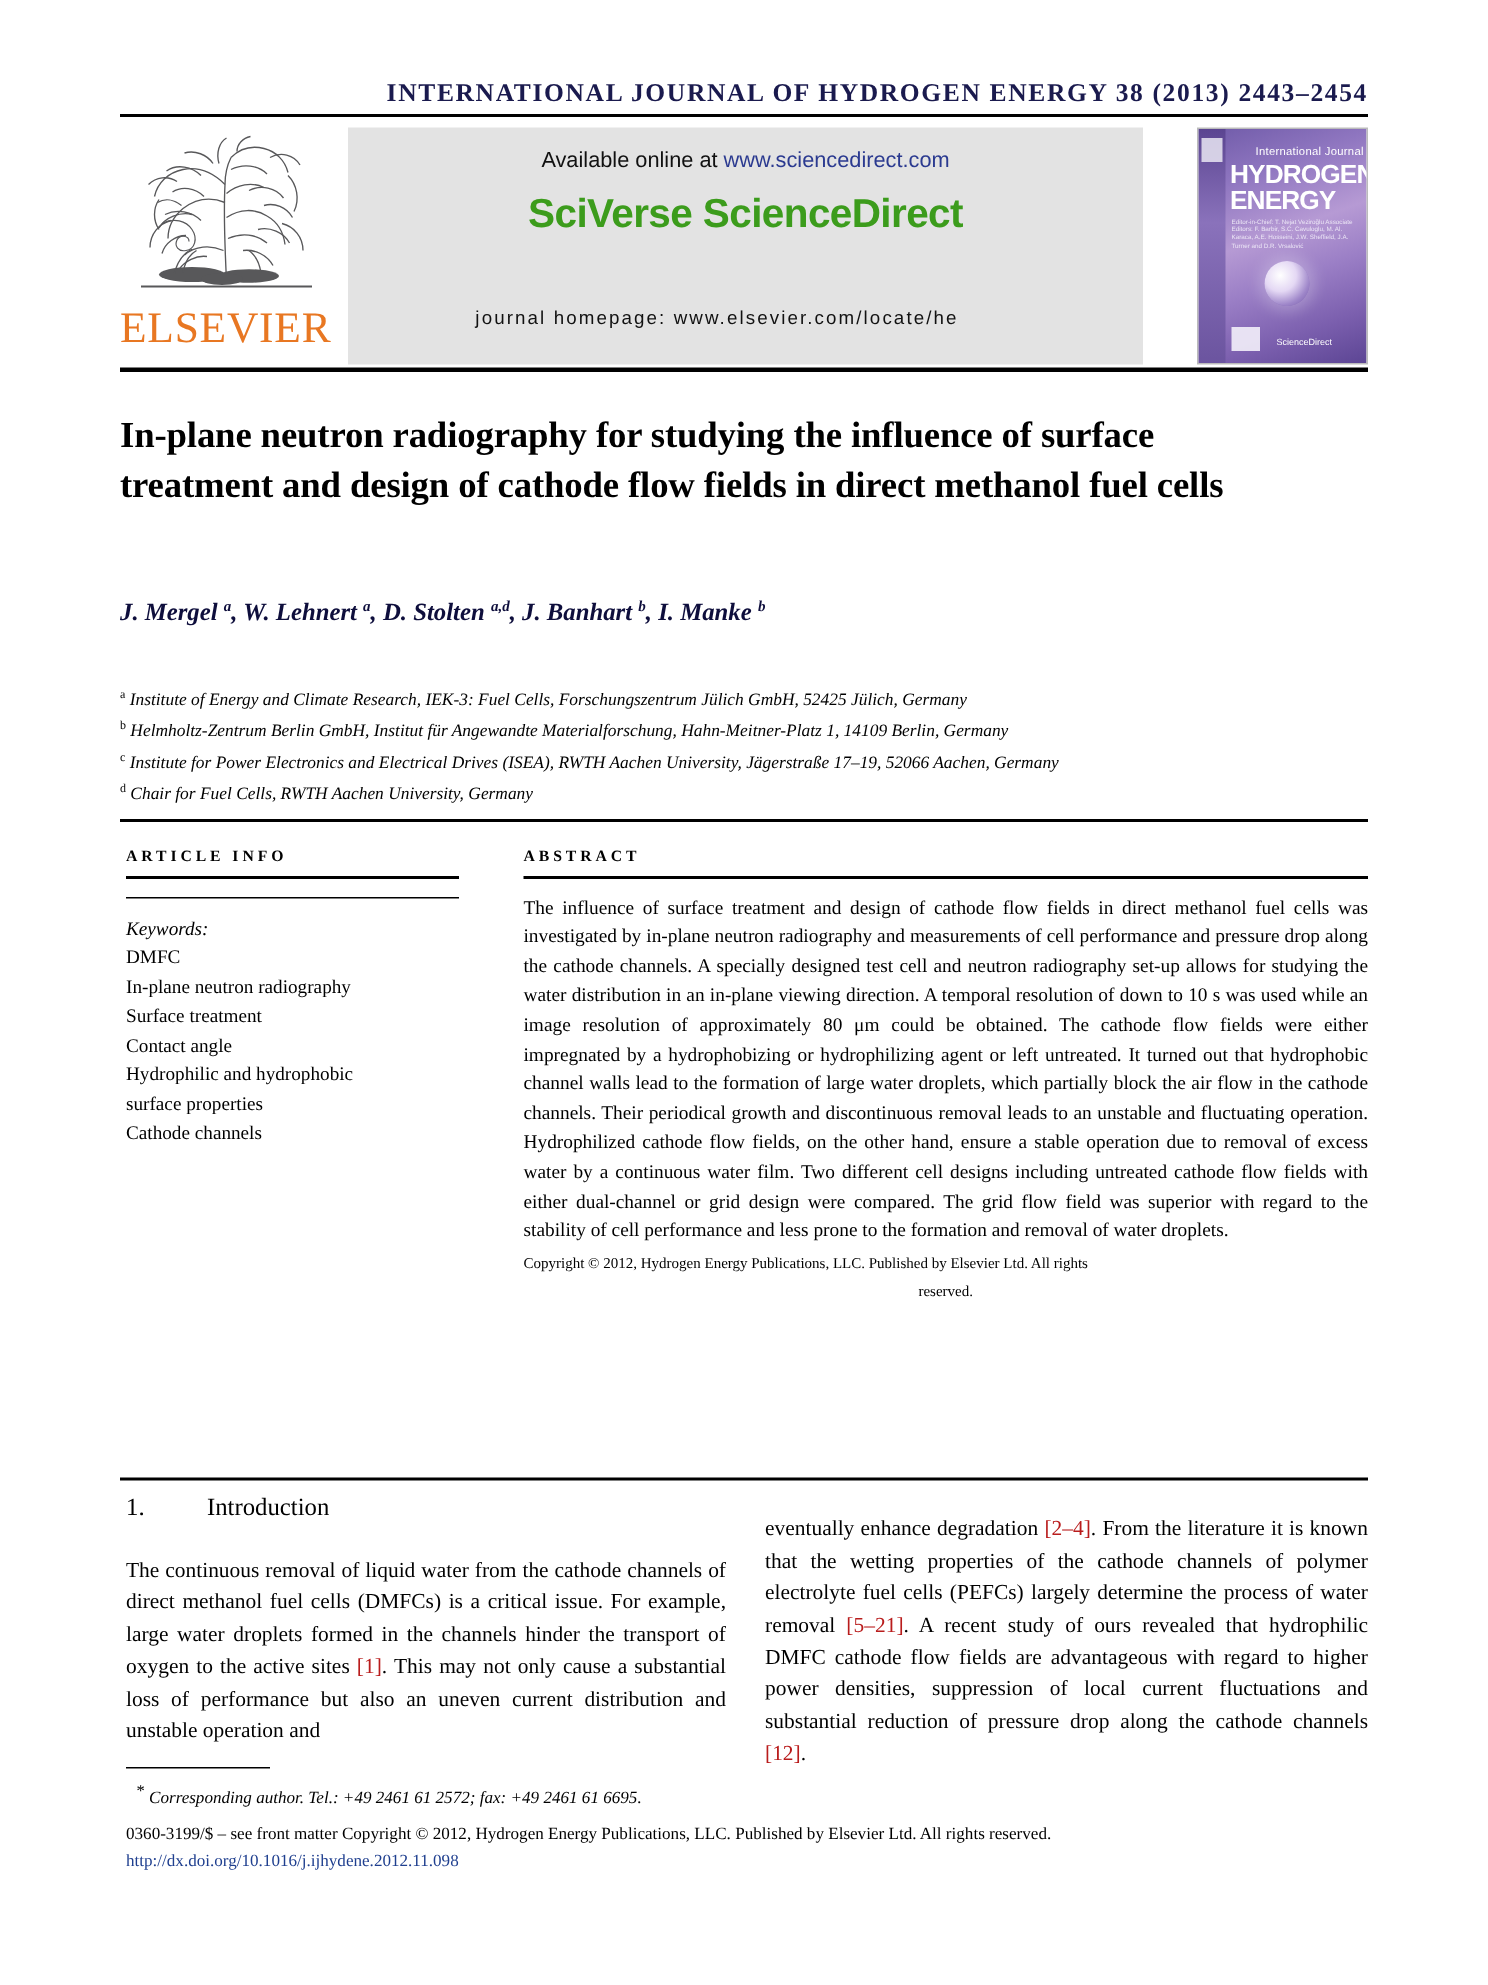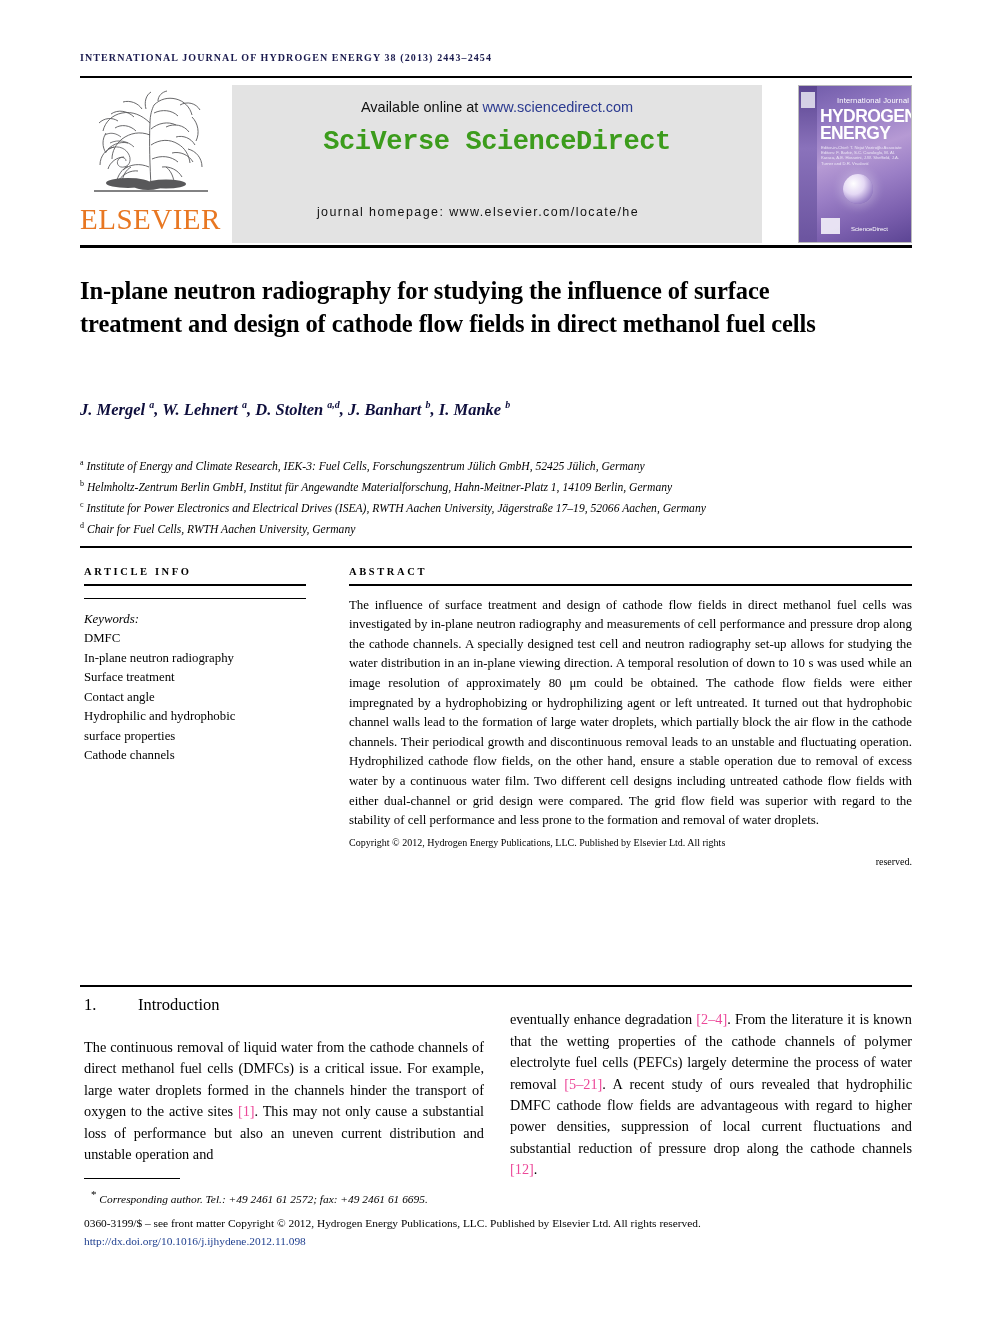--- a/index.html
+++ b/index.html
@@ -20,24 +20,24 @@
     left: 0; top: 0;
     width: 992px;
     height: 1323px;
   }
 
   
   .running-head {
     position: absolute;
     left: 80px; top: 52px;
     width: 832px;
-    text-align: left;
-    font-family: "Liberation Serif", serif;
-    font-weight: bold;
-    font-size: 10px;
+    text-align: right;
+    font-family: "Liberation Serif", serif;
+    font-weight: bold;
+    font-size: 17px;
     letter-spacing: 1.1px;
     color: #1a1a4e;
     font-variant: small-caps;
     text-transform: uppercase;
   }
 
   
   .rule-thick {
     position: absolute;
     left: 80px;
@@ -88,21 +88,21 @@
     font-family: "Liberation Sans", sans-serif;
     font-size: 14.5px;
     color: #111;
   }
   .avail-line .url { color: #2b3a90; }
   .sciverse {
     position: absolute;
     left: 0; top: 42px;
     width: 530px;
     text-align: center;
-    font-family: Liberation Mono, monospace;
+    font-family: Liberation Sans, sans-serif;
     font-weight: bold;
     font-size: 27px;
     color: #3c9c1c;
     letter-spacing: -0.4px;
   }
   .homepage-line {
     position: absolute;
     left: 0; top: 120px;
     width: 492px;
     text-align: center;
@@ -267,41 +267,41 @@
     line-height: 19.6px;
     text-align: justify;
   }
   .abs-copy {
     margin-top: 2px;
     font-family: "Liberation Serif", serif;
     font-size: 10px;
     line-height: 19.6px;
     text-align: justify;
   }
-  .abs-copy .tail { display: block; text-align: right; }
+  .abs-copy .tail { display: block; text-align: center; }
 
   
   .rule-body { position: absolute; left: 80px; top: 985px; width: 832px; height: 2.4px; background: #000; }
   .body-col-l { position: absolute; left: 84px; top: 995px; width: 400px; }
   .body-col-r { position: absolute; left: 510px; top: 995px; width: 402px; }
 
   .h1 {
     font-family: "Liberation Serif", serif;
     font-weight: normal;
     font-size: 16.5px;
     margin-bottom: 22px;
   }
   .h1 .num { display: inline-block; width: 54px; }
   .para {
     font-family: "Liberation Serif", serif;
     font-size: 14.3px;
     line-height: 21.4px;
     text-align: justify;
   }
-  .ref { color: #ec4899; }
+  .ref { color: #b91c1c; }
 
   
   .foot-rule { position: absolute; left: 84px; top: 1178px; width: 96px; height: 1.4px; background: #000; }
   .foot {
     position: absolute;
     left: 84px; top: 1186px;
     width: 830px;
     font-family: "Liberation Serif", serif;
     font-size: 11.4px;
     line-height: 16.6px;

